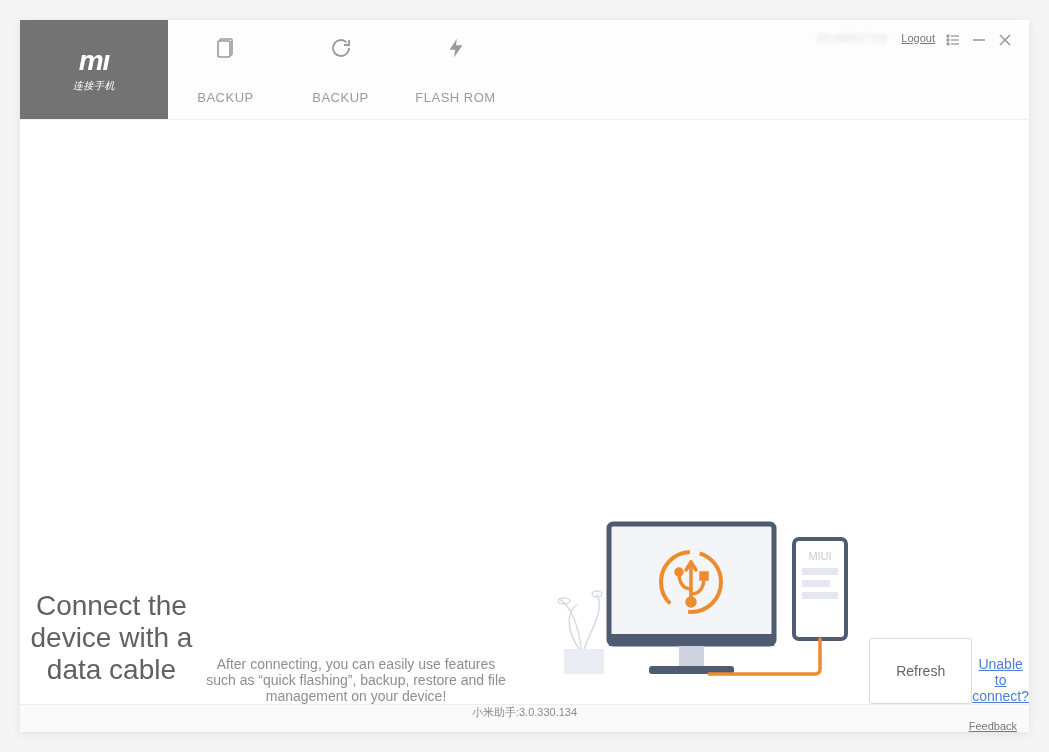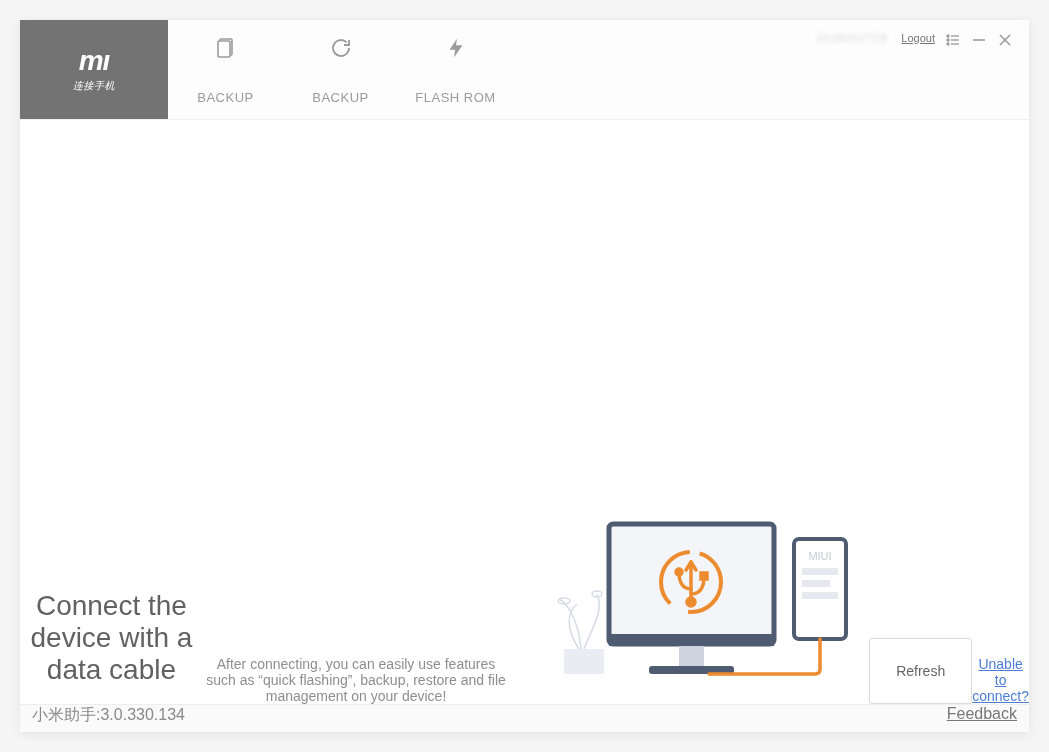--- a/index.html
+++ b/index.html
@@ -108,25 +108,26 @@
       font-size: 14px;
       color: #4d7dd6;
       text-decoration: underline;
       cursor: pointer;
     }
     
     .footer {
       height: 28px;
       border-top: 1px solid #eee;
       display: flex;
-      align-items: flex-start;
+      align-items: center;
       padding: 0 12px;
-      font-size: 16px;
+      font-size: 11px;
       color: #8a8a8a;
       background: #fafafa;
+      flex-direction: column;
     }
     .feedback-link {
       margin-left: auto;
       text-decoration: underline;
       color: #777;
       cursor: pointer;
     }
   </style>
 </head>
 <body>

